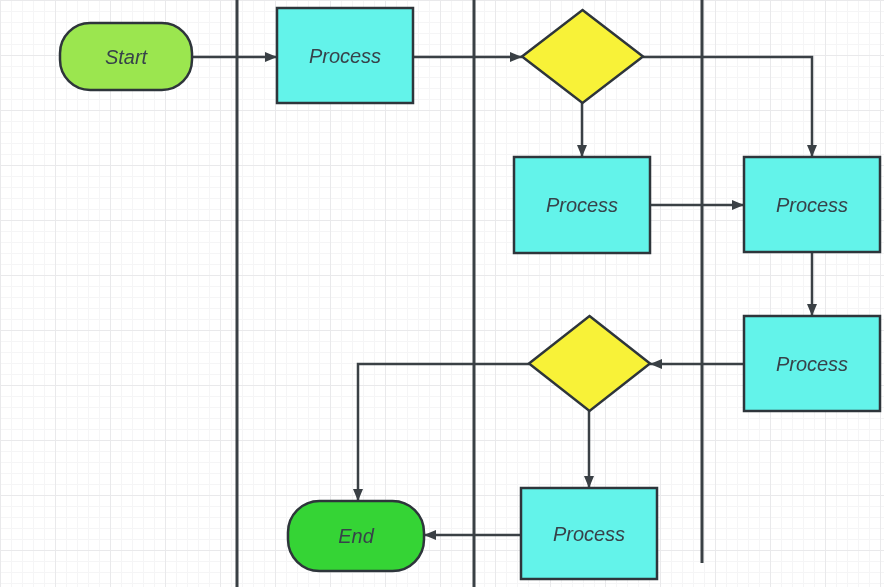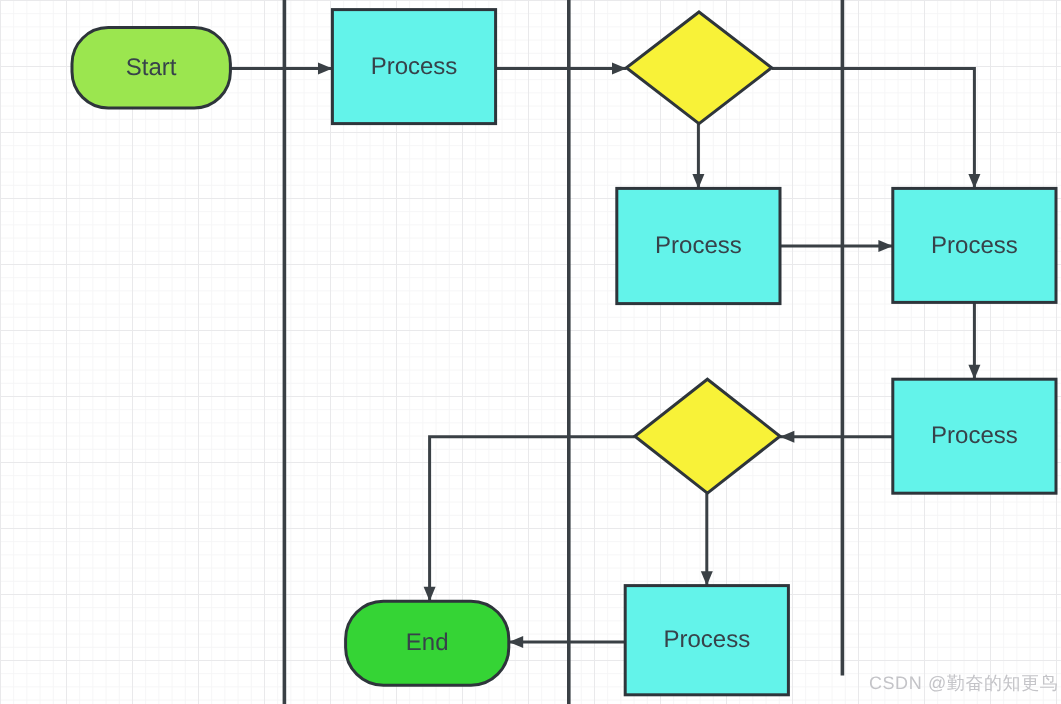--- a/index.html
+++ b/index.html
@@ -12,20 +12,21 @@
     width: 884px;
     height: 587px;
     overflow: hidden;
     background-color: #ffffff;
     background-image:
       linear-gradient(to right, #e9e9eb 1px, transparent 1px),
       linear-gradient(to bottom, #e9e9eb 1px, transparent 1px),
       linear-gradient(to right, #f5f5f6 1px, transparent 1px),
       linear-gradient(to bottom, #f5f5f6 1px, transparent 1px);
     background-size: 55px 55px, 55px 55px, 11px 11px, 11px 11px;
+    font-style: italic;
   }
   .flow-svg {
     position: absolute;
     left: 0;
     top: 0;
   }
   .watermark {
     position: absolute;
     top: 560px;
     right: 2px;
@@ -91,14 +92,13 @@
       </g>
       <g>
         <rect fill="#63f3ea" stroke="#2e353b" stroke-width="2.5" x="521" y="488" width="136" height="91"></rect>
         <text x="589" y="533.5" fill="#37424a" font-size="20" text-anchor="middle" dominant-baseline="central">Process</text>
       </g>
       <g>
         <rect fill="#35d435" stroke="#2e353b" stroke-width="2.5" x="288" y="501" width="136" height="70" ry="31.5" rx="31.5"></rect>
         <text x="356" y="536" fill="#37424a" font-size="20" text-anchor="middle" dominant-baseline="central">End</text>
       </g>
     </svg>
-  <div class="watermark" style="color: rgb(196, 196, 200);">CSDN @勤奋的知更鸟</div>
 </div>
 
 </body></html>

